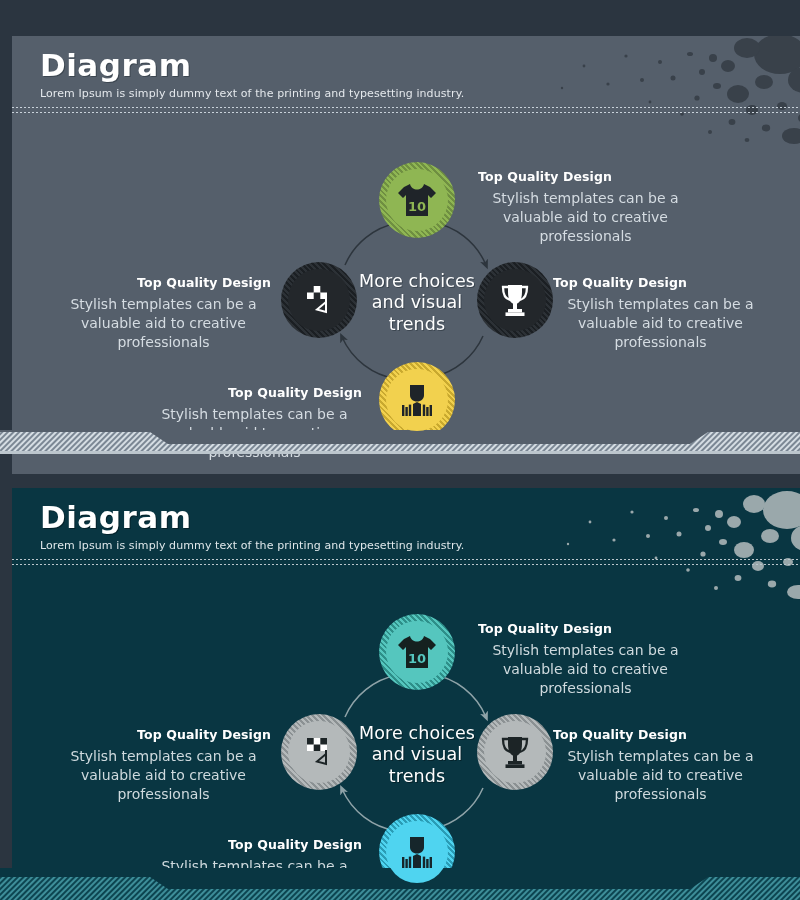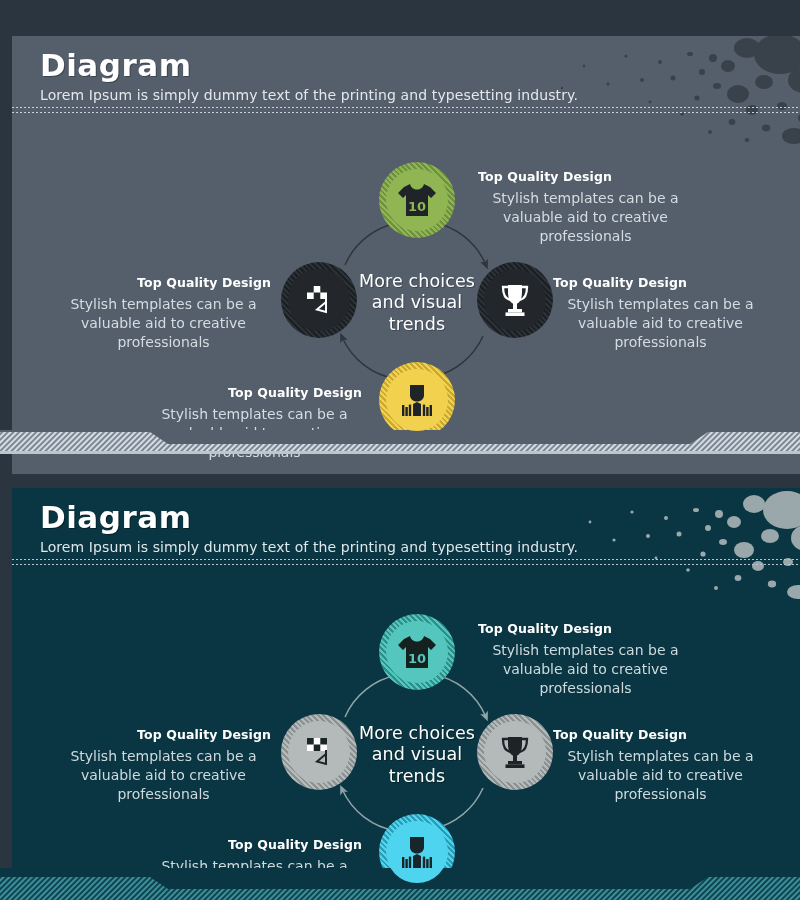--- a/index.html
+++ b/index.html
@@ -51,21 +51,21 @@
     z-index: 5;
   }
   .hdr-title {
     font-size: 31px;
     font-weight: bold;
     letter-spacing: 0.5px;
     line-height: 1.12;
     margin: 0 0 4px 0;
   }
   .hdr-sub {
-    font-size: 14px;
+    font-size: 11px;
     letter-spacing: 0.1px;
     margin: 0;
   }
   .panel-gray .hdr-title { color: #ffffff; text-shadow: 1px 1px 0 #3c4650; }
   .panel-gray .hdr-sub   { color: #e4e8ec; }
   .panel-teal .hdr-title { color: #ffffff; text-shadow: 1px 1px 0 #05222a; }
   .panel-teal .hdr-sub   { color: #dfe7ea; }
 
   
   .hdr-rule {

